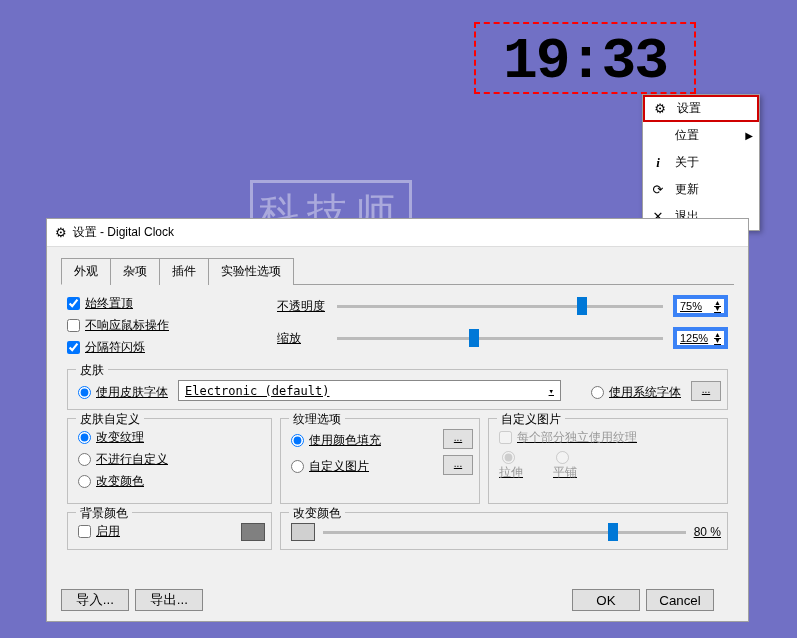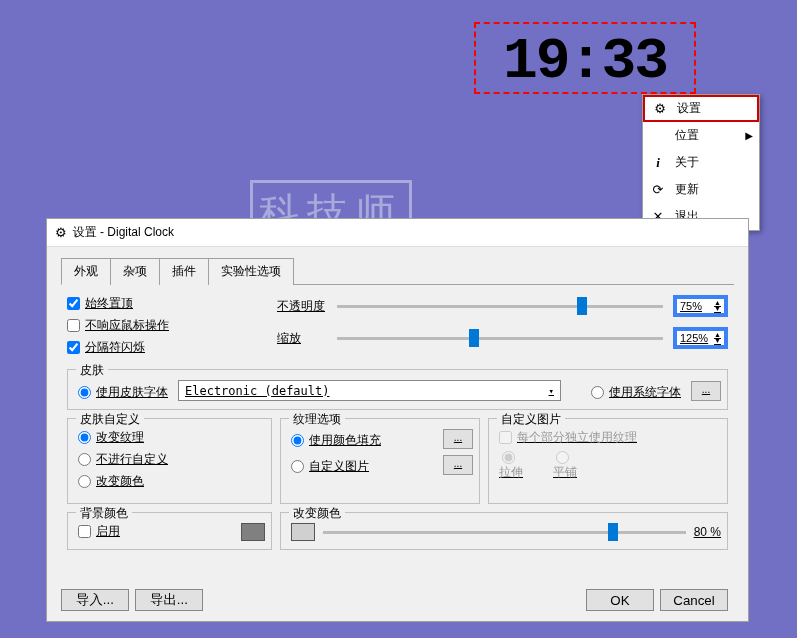--- a/index.html
+++ b/index.html
@@ -245,21 +245,21 @@
   display: flex; align-items: center; gap: 8px;
 }
 .color-slider {
   flex: 1; height: 3px; background: #bbb;
   position: relative;
 }
 
 
 .bottom-bar {
   position: absolute;
-  bottom: 10px; left: 14px; right: 14px;
+  bottom: 10px; left: 14px; right: 28px;
   display: flex; align-items: center;
 }
 .btn {
   min-width: 68px;
   height: 22px;
   background: #e1e1e1;
   border: 1px solid #888;
   margin-right: 6px;
   cursor: pointer;
   padding: 0 8px;

